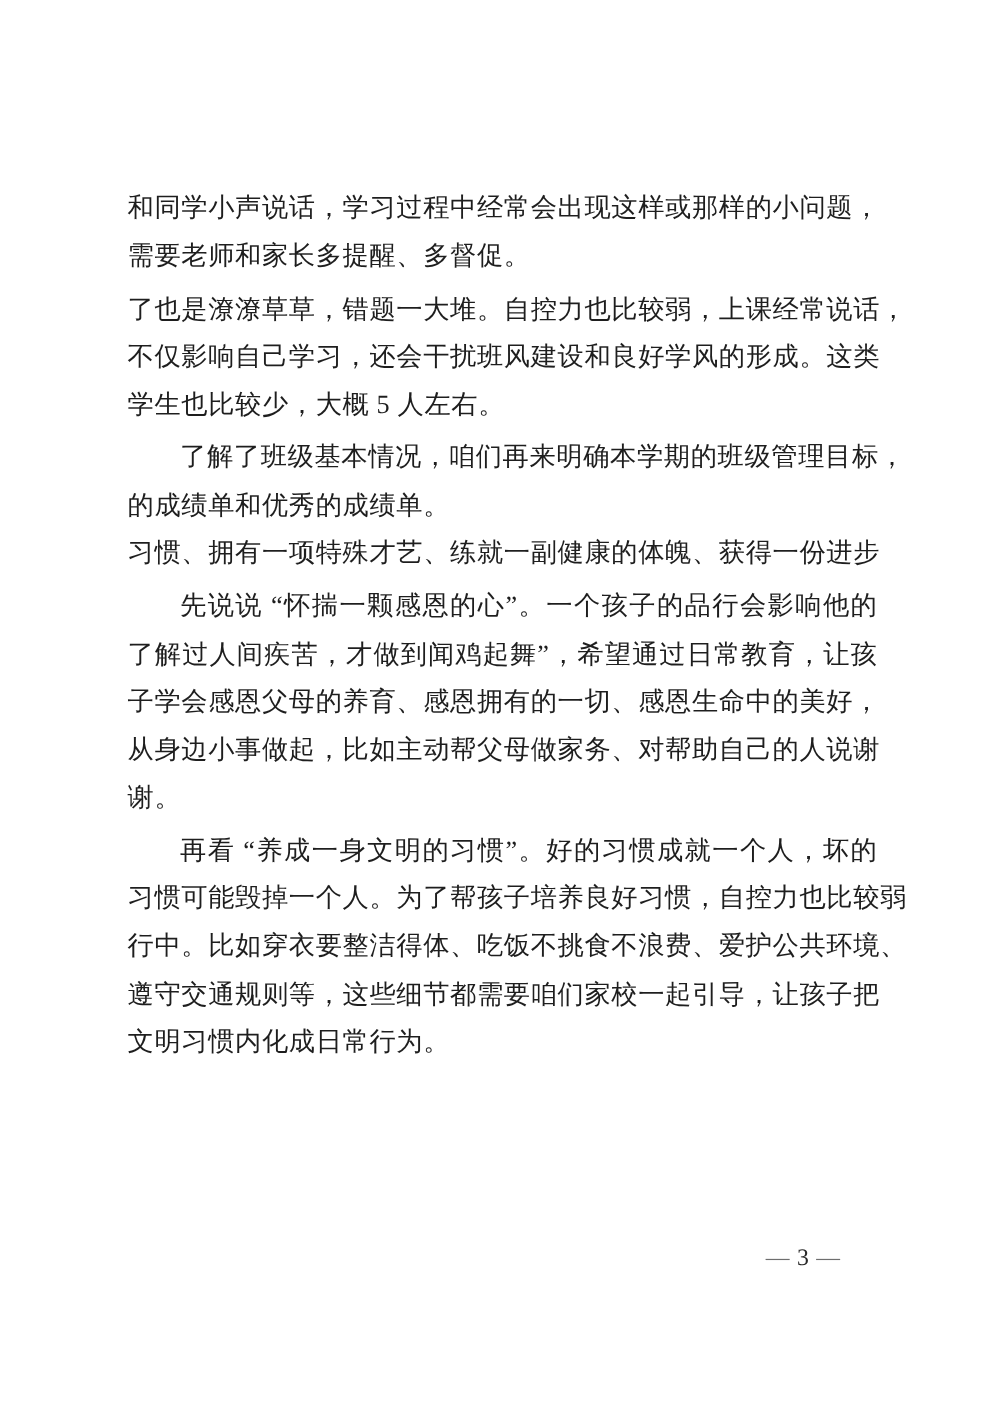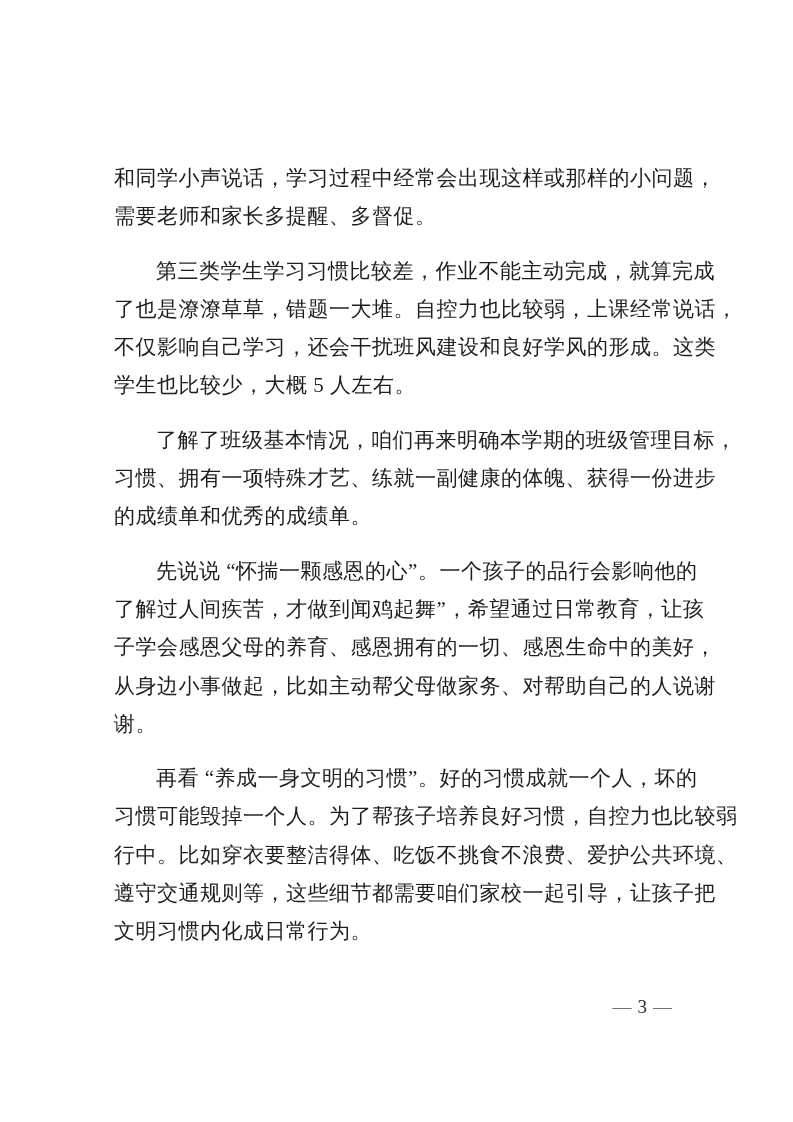--- a/index.html
+++ b/index.html
@@ -19,21 +19,21 @@
     height: 1122px;
     background: #ffffff;
   }
   .doc-body {
     position: absolute;
     left: 98px;
     top: 143px;
     width: 608px;
   }
   .paragraph {
-    margin: 16px;
+    margin: 4px;
     padding: 0;
   }
   .line {
     font-size: 21px;
     line-height: 38.3px;
     height: 38.3px;
     color: #1e1e1e;
     text-align: justify;
     text-align-last: justify;
     white-space: nowrap;
@@ -73,29 +73,28 @@
 </head>
 <body>
 
 <div class="page">
   <div class="doc-body" id="doc-body">
       <div class="paragraph">
         <div class="line">和同学小声说话，学习过程中经常会出现这样或那样的小问题，</div>
         <div class="line para-end">需要老师和家长多提醒、多督促。</div>
       </div>
       <div class="paragraph">
-        <div class="line indent">第三类学生学习习惯比较差，作业不能主动完成，就算完成</div>
         <div class="line">了也是潦潦草草，错题一大堆。自控力也比较弱，上课经常说话，</div>
         <div class="line">不仅影响自己学习，还会干扰班风建设和良好学风的形成。这类</div>
         <div class="line para-end">学生也比较少，大概 5 人左右。</div>
       </div>
       <div class="paragraph">
         <div class="line indent">了解了班级基本情况，咱们再来明确本学期的班级管理目标，</div>
+        <div class="line para-end">的成绩单和优秀的成绩单。</div>
         <div class="line">习惯、拥有一项特殊才艺、练就一副健康的体魄、获得一份进步</div>
-        <div class="line para-end">的成绩单和优秀的成绩单。</div>
       </div>
       <div class="paragraph">
         <div class="line indent">先说说 “怀揣一颗感恩的心”。一个孩子的品行会影响他的</div>
         <div class="line">了解过人间疾苦，才做到闻鸡起舞”，希望通过日常教育，让孩</div>
         <div class="line">子学会感恩父母的养育、感恩拥有的一切、感恩生命中的美好，</div>
         <div class="line">从身边小事做起，比如主动帮父母做家务、对帮助自己的人说谢</div>
         <div class="line para-end">谢。</div>
       </div>
       <div class="paragraph">
         <div class="line indent">再看 “养成一身文明的习惯”。好的习惯成就一个人，坏的</div>

